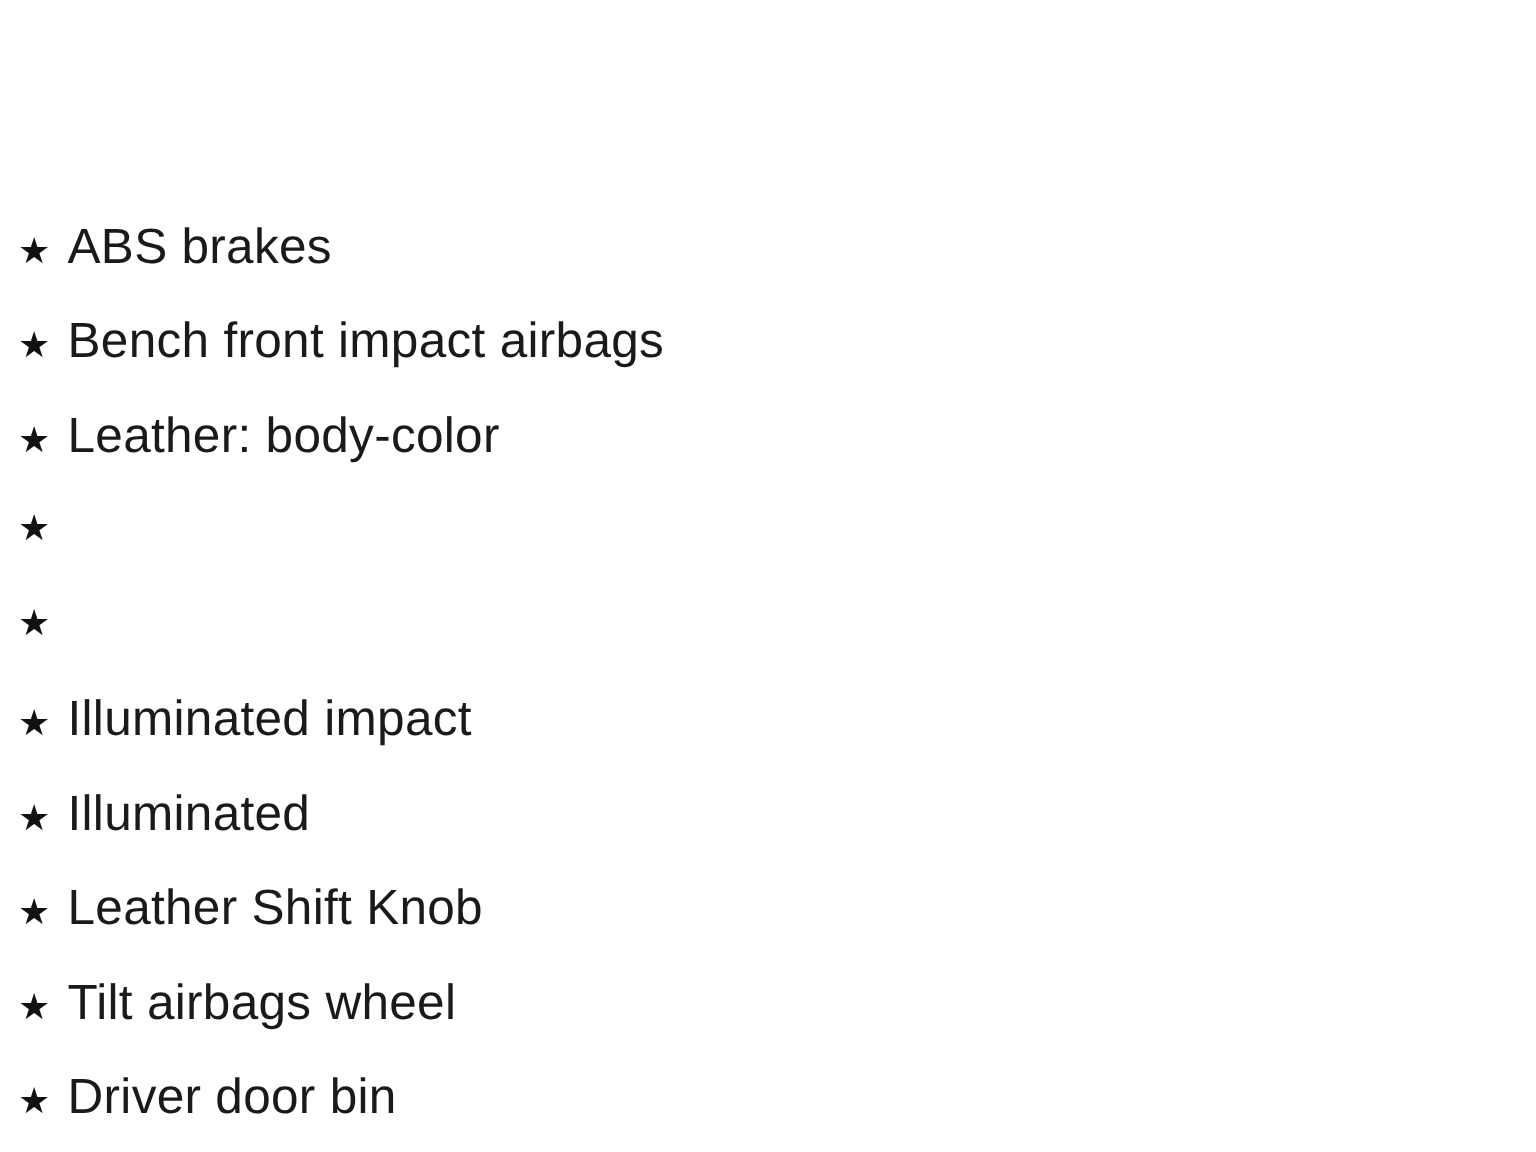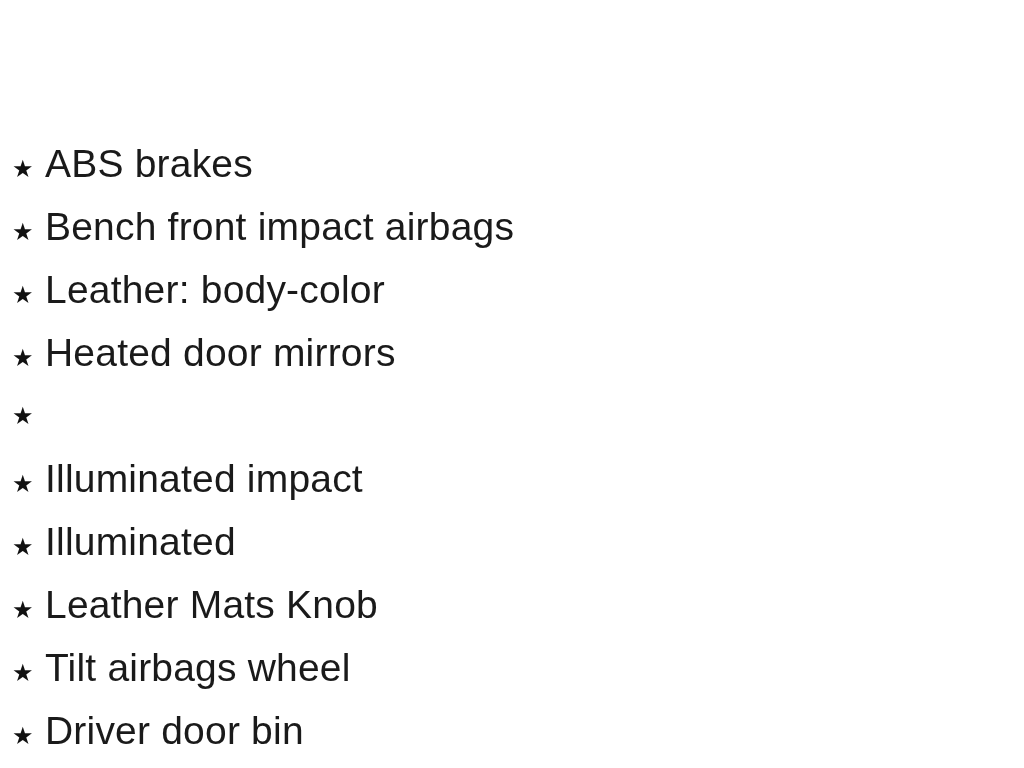--- a/index.html
+++ b/index.html
@@ -27,21 +27,21 @@
   }
   li.feature-item .star {
     font-size: 24px;
     line-height: 63px;
     width: 23px;
     flex: 0 0 23px;
     margin-right: 10px;
     color: #111111;
   }
   li.feature-item .label {
-    font-size: 39px;
+    font-size: 33px;
     line-height: 63px;
     letter-spacing: 0.2px;
     white-space: nowrap;
   }
 </style>
 </head>
 <body>
 
 <ul class="feature-list">
     <li class="feature-item">
@@ -51,36 +51,35 @@
     <li class="feature-item">
       <span class="star">★</span>
       <span class="label">Bench front impact airbags</span>
     </li>
     <li class="feature-item">
       <span class="star">★</span>
       <span class="label">Leather: body-color</span>
     </li>
     <li class="feature-item">
       <span class="star">★</span>
-      <span class="label">Heated door mirrors</span>
     </li>
     <li class="feature-item">
       <span class="star">★</span>
     </li>
     <li class="feature-item">
       <span class="star">★</span>
       <span class="label">Illuminated impact</span>
     </li>
     <li class="feature-item">
       <span class="star">★</span>
       <span class="label">Illuminated</span>
     </li>
     <li class="feature-item">
       <span class="star">★</span>
-      <span class="label">Leather Mats Knob</span>
+      <span class="label">Leather Shift Knob</span>
     </li>
     <li class="feature-item">
       <span class="star">★</span>
       <span class="label">Tilt airbags wheel</span>
     </li>
     <li class="feature-item">
       <span class="star">★</span>
       <span class="label">Driver door bin</span>
     </li>
   </ul>

